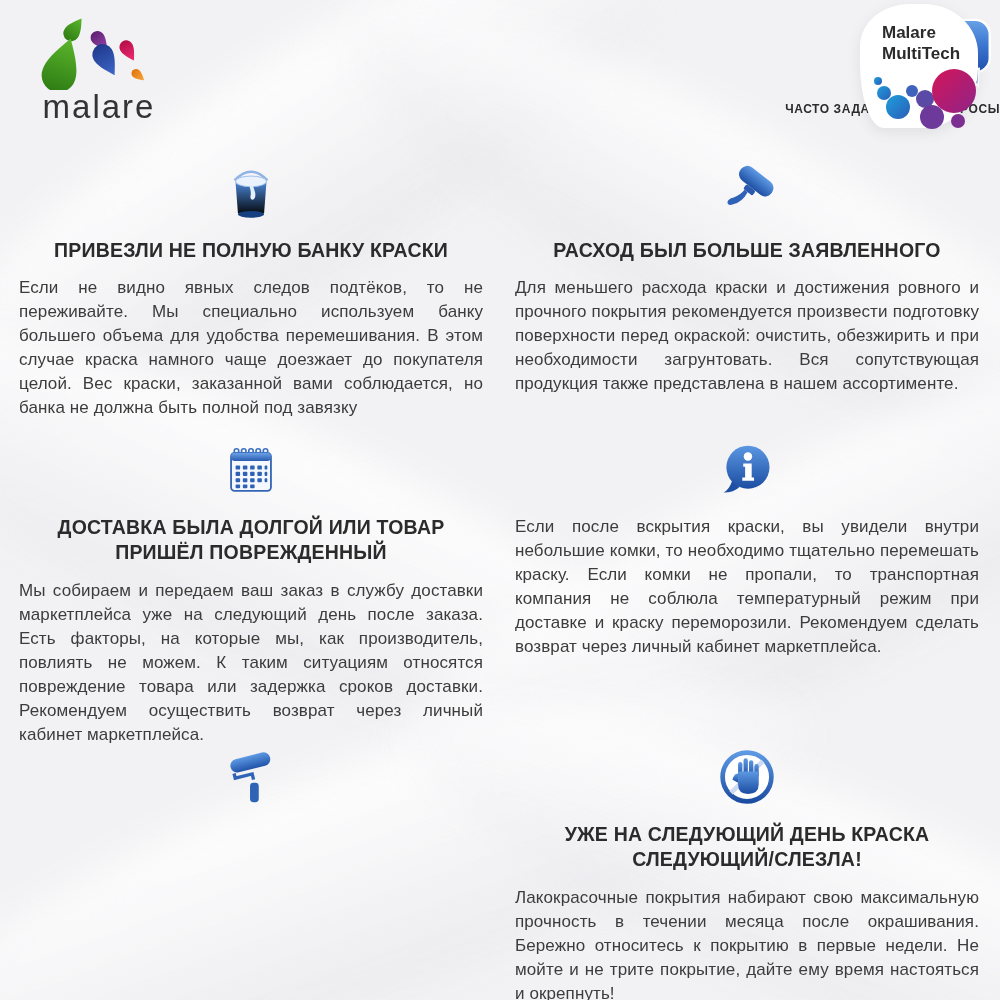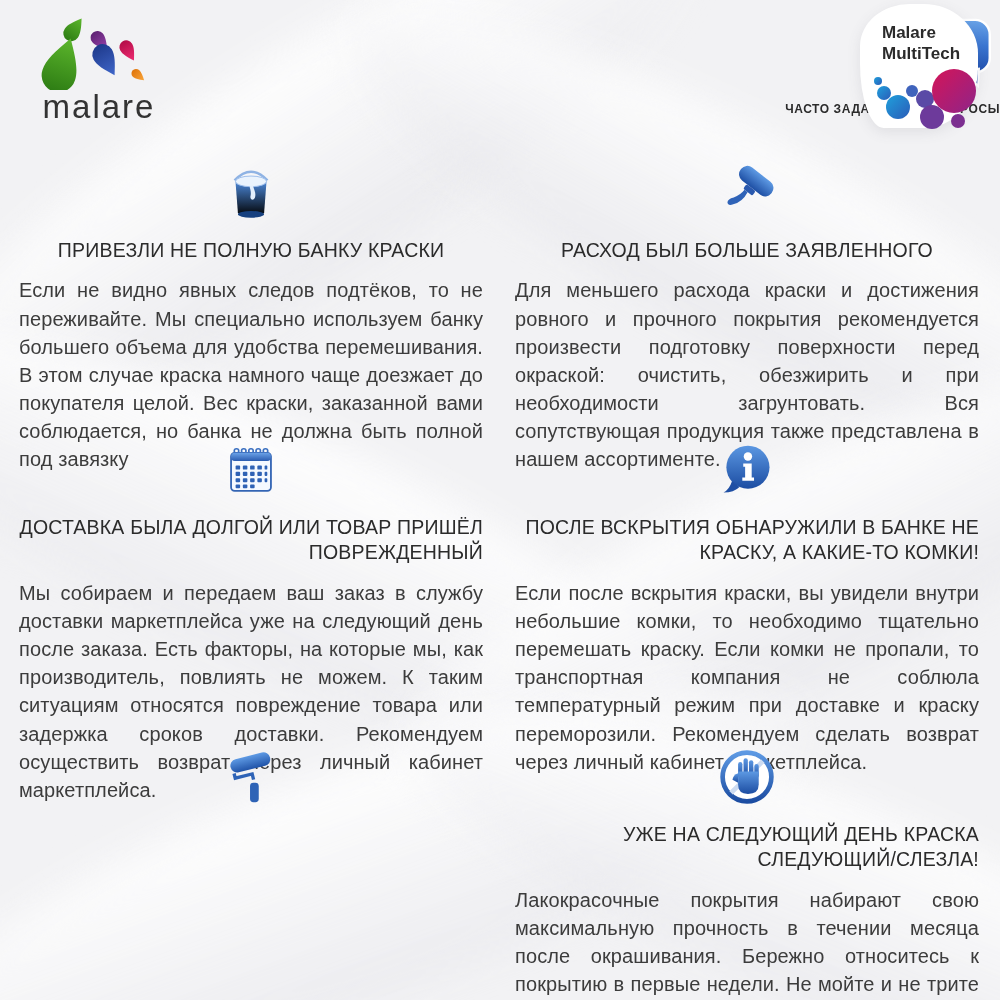--- a/index.html
+++ b/index.html
@@ -42,25 +42,25 @@
   .logo-right-bubbles { margin:2px 0 0 -12px; }
 
   
   .row { position:absolute; left:0; width:1000px; display:flex; padding:0 19px; gap:32px; }
   .row-1 { top:160px; }
   .row-2 { top:437px; }
   .row-3 { top:744px; }
   .cell { width:464px; display:flex; flex-direction:column; align-items:center; }
   .icon-wrap { height:66px; display:flex; align-items:center; justify-content:center; margin-bottom:12px; }
   .q-title {
-    font-size:19.5px; font-weight:400; color:#2b2b2b; text-align:right;
+    font-size:19.5px; font-weight:700; color:#2b2b2b; text-align:center;
     line-height:1.3; letter-spacing:.2px; margin-bottom:13px;
   }
   .q-body {
-    font-size:20px; line-height:1.41; color:#3c3c3c;
+    font-size:17px; line-height:1.41; color:#3c3c3c;
     text-align:justify; width:100%; letter-spacing:.1px;
   }
 </style>
 </head>
 <body>
 
 <div class="page">
   <div class="bg">
     <div class="ribbon r1"></div>
       <div class="ribbon r2"></div>
@@ -260,21 +260,20 @@
                 <stop offset="0" stop-color="#5b97e2"></stop>
                   <stop offset="1" stop-color="#1c4da2"></stop>
               </linearGradient>
             </defs>
             <circle cx="33" cy="29" r="23" fill="url(#gInf)"></circle>
             <path d="M16 44 Q13 53 7 56 Q18 56 24 50 Z" fill="#1f4fa4"></path>
             <circle cx="33" cy="17.5" r="4.5" fill="#ffffff"></circle>
             <path d="M28 25 L37 25 L37 40 L39.5 40 L39.5 43.5 L27 43.5 L27 40 L30 40 L30 28.5 L28 28.5 Z" fill="#ffffff"></path>
           </svg>
         </div>
-        <div class="q-title">ПОСЛЕ ВСКРЫТИЯ ОБНАРУЖИЛИ В БАНКЕ НЕ КРАСКУ, А КАКИЕ-ТО КОМКИ!</div>
         <div class="q-body">Если после вскрытия краски, вы увидели внутри небольшие комки, то необходимо тщательно перемешать краску. Если комки не пропали, то транспортная компания не соблюла температурный режим при доставке и краску переморозили. Рекомендуем сделать возврат через личный кабинет маркетплейса.</div>
       </div>
     </div>
 
     <div class="row row-3">
       <div class="cell">
         <div class="icon-wrap">
           <svg width="62" height="64" viewBox="0 0 64 64">
             <defs>
               <linearGradient id="gRol" x1="0" y1="0" x2="0" y2="1">

